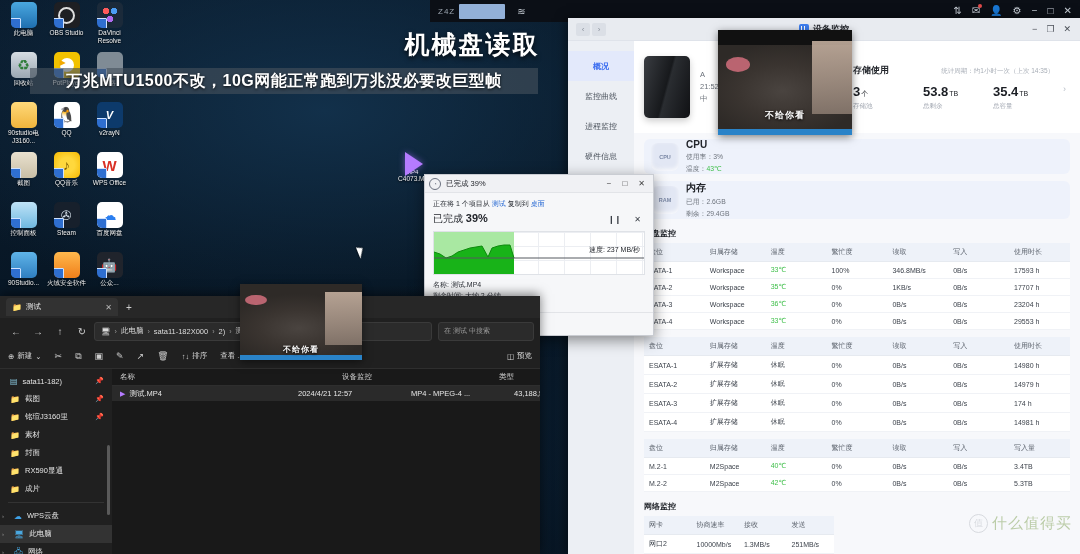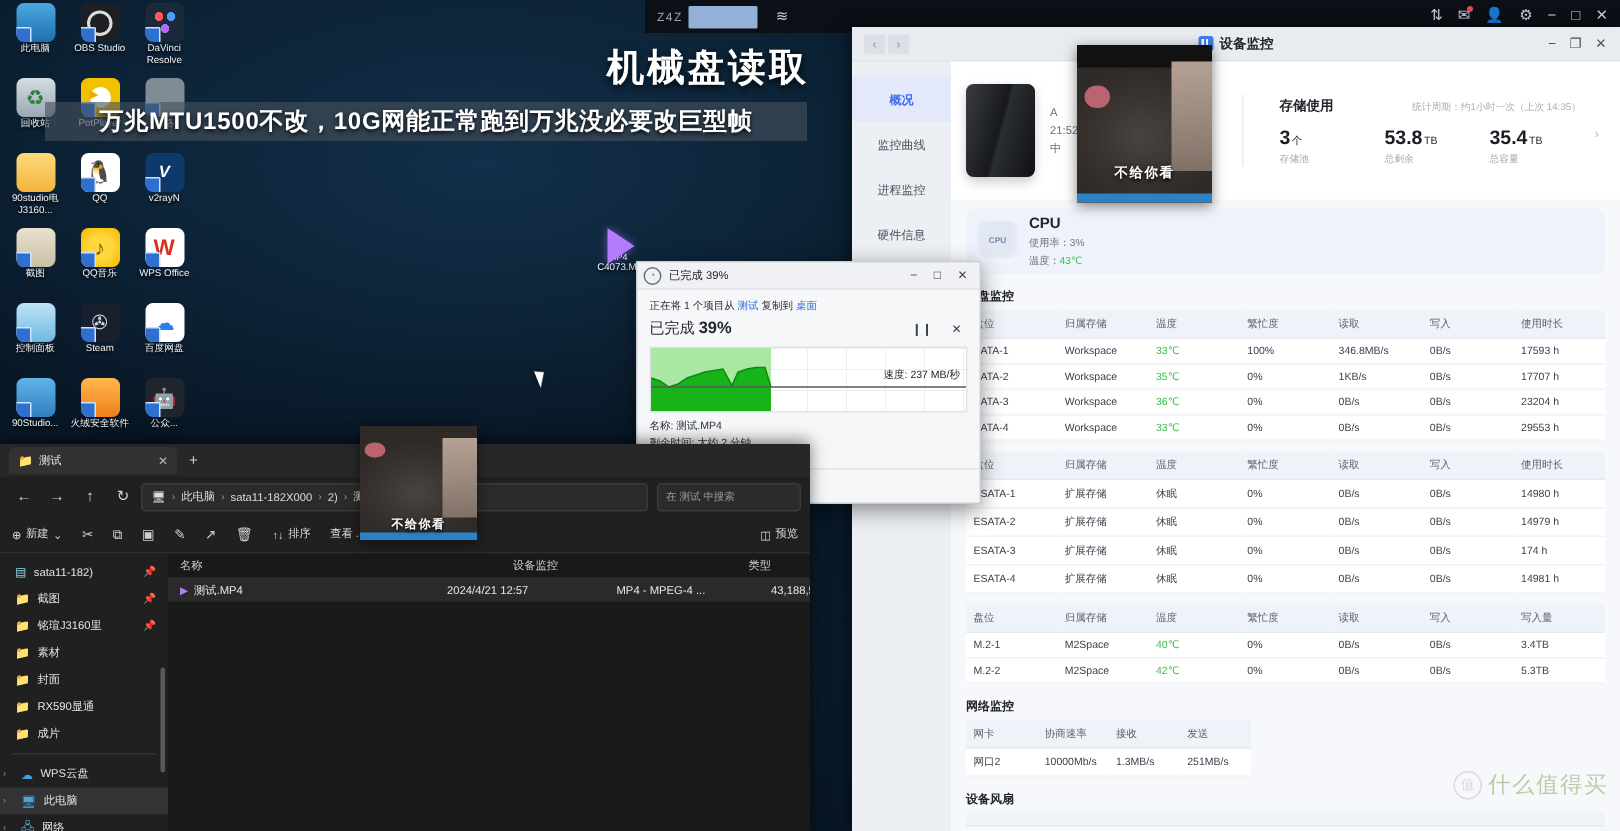--- a/index.html
+++ b/index.html
@@ -162,21 +162,21 @@
   #dev-hero .storage .shead{display:flex;align-items:baseline;}
   #dev-hero .storage .shead .st{font-size:9px;font-weight:bold;color:#23262c;}
   #dev-hero .storage .shead .period{margin-left:auto;font-size:6.5px;color:#a7adb6;padding-right:16px;}
   #dev-hero .storage .srow{display:flex;margin-top:7px;align-items:flex-start;}
   #dev-hero .storage .sc{width:70px;}
   #dev-hero .storage .sc .big{font-size:13px;font-weight:bold;color:#1b1e24;}
   #dev-hero .storage .sc .big em{font-size:7px;font-style:normal;font-weight:normal;margin-left:1px;}
   #dev-hero .storage .sc .sub{font-size:6.5px;color:#a0a6b0;margin-top:3px;}
   #dev-hero .storage .chev{margin-left:auto;font-size:9px;color:#b6bcc5;padding-right:4px;}
 
-  #cards{display:flex;gap:7px;padding:6px 10px 0 10px;}
+  #cards{display:flex;gap:7px;padding:6px 10px 0 10px;flex-direction:column;}
   .card{
     flex:1;background:#eef2fb;border-radius:6px;height:44px;
     display:flex;align-items:center;padding:0 7px;gap:7px;
   }
   .card .cico{
     width:28px;height:28px;border-radius:7px;background:#e2e7f4;flex:none;
     display:flex;align-items:center;justify-content:center;
     font-size:5.5px;font-weight:bold;color:#7b88a5;
     box-shadow:inset 0 -2px 4px rgba(255,255,255,.8);
   }
@@ -320,20 +320,21 @@
   #ex-list .row .nm .vi{color:#b57bff;font-size:7px;}
   .c-name{width:170px;} .c-date{width:105px;} .c-type{width:95px;} .c-size{width:80px;}
 
   
   .cat{
     position:absolute;overflow:hidden;
     background:
       radial-gradient(ellipse 60% 45% at 48% 58%, #4a4440 0%, #3a3430 55%, #2e2a27 100%),
       linear-gradient(180deg,#6b6560 0%,#413b37 40%,#2b2724 100%);
     box-shadow:0 2px 8px rgba(0,0,0,.5);
+    padding-left:44px;
   }
   .cat .band{position:absolute;left:0;right:0;top:0;height:14%;background:#111;}
   .cat .band2{position:absolute;left:0;right:0;bottom:0;height:6%;background:#2a83c8;}
   .cat .pink{
     position:absolute;width:18%;height:14%;border-radius:50%;background:#c96a78;opacity:.9;
   }
   .cat .bg-wall{
     position:absolute;right:0;top:10%;width:30%;height:70%;
     background:linear-gradient(#cdb7a6,#8d7d72);opacity:.85;
   }
@@ -543,20 +544,28 @@
 
       <div id="cards">
         <div class="card">
           <div class="cico">CPU</div>
           <div class="ctxt">
             <div class="cname">CPU</div>
             <div class="cline"><span>使用率：</span><span>3%</span></div>
             <div class="cline"><span>温度：</span><span class="green">43℃</span></div>
           </div>
         </div>
+        <div class="card">
+          <div class="cico">RAM</div>
+          <div class="ctxt">
+            <div class="cname">内存</div>
+            <div class="cline"><span>已用：</span><span>2.6GB</span></div>
+            <div class="cline"><span>剩余：</span><span>29.4GB</span></div>
+          </div>
+        </div>
       </div>
 
       <div class="sect-title">硬盘监控</div>
       <table class="mon">
         <thead>
             <tr>
           <th class="c1">盘位</th>
           <th>归属存储</th>
           <th>温度</th>
           <th>繁忙度</th>

